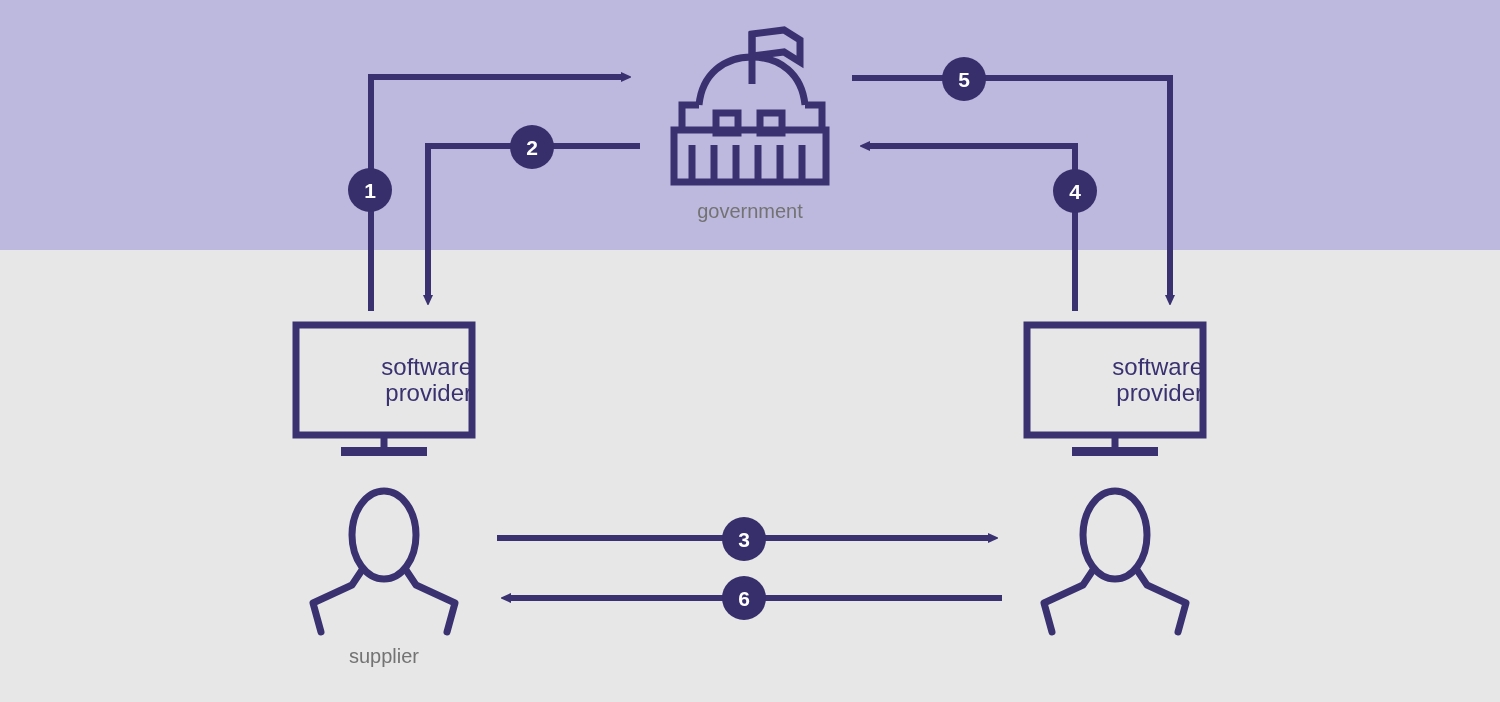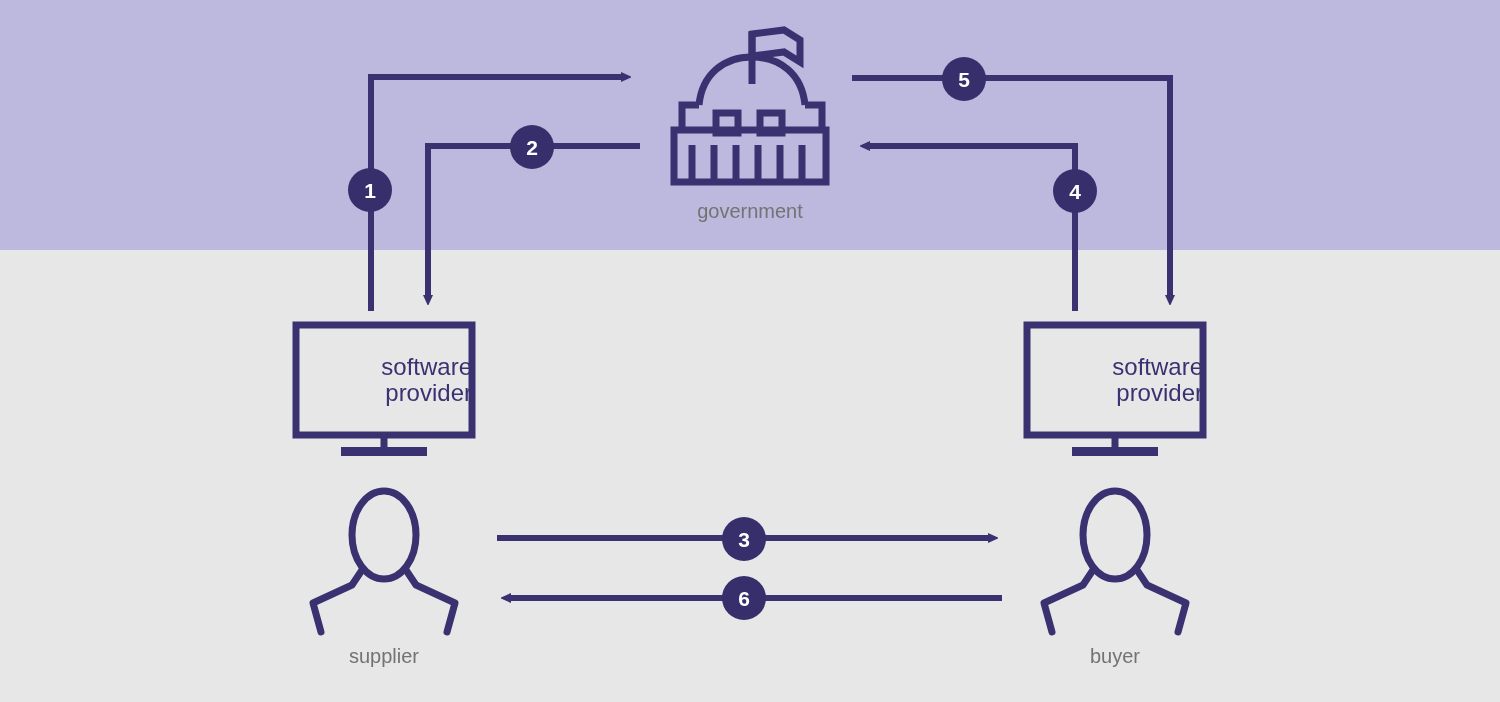--- a/index.html
+++ b/index.html
@@ -183,15 +183,14 @@
     <div>provider</div>
   </div>
 
   <div class="screen-label" style="left:1027px; top:354px; width:176px;">
     <div>software</div>
     <div>provider</div>
   </div>
 
   <div class="node-label" style="left:264px; top:645px; width:240px;">supplier</div>
 
-  <div class="node-label" style="left:995px; top:645px; width:240px;">buyer</div>
 
 </div>
 
 </body></html>

